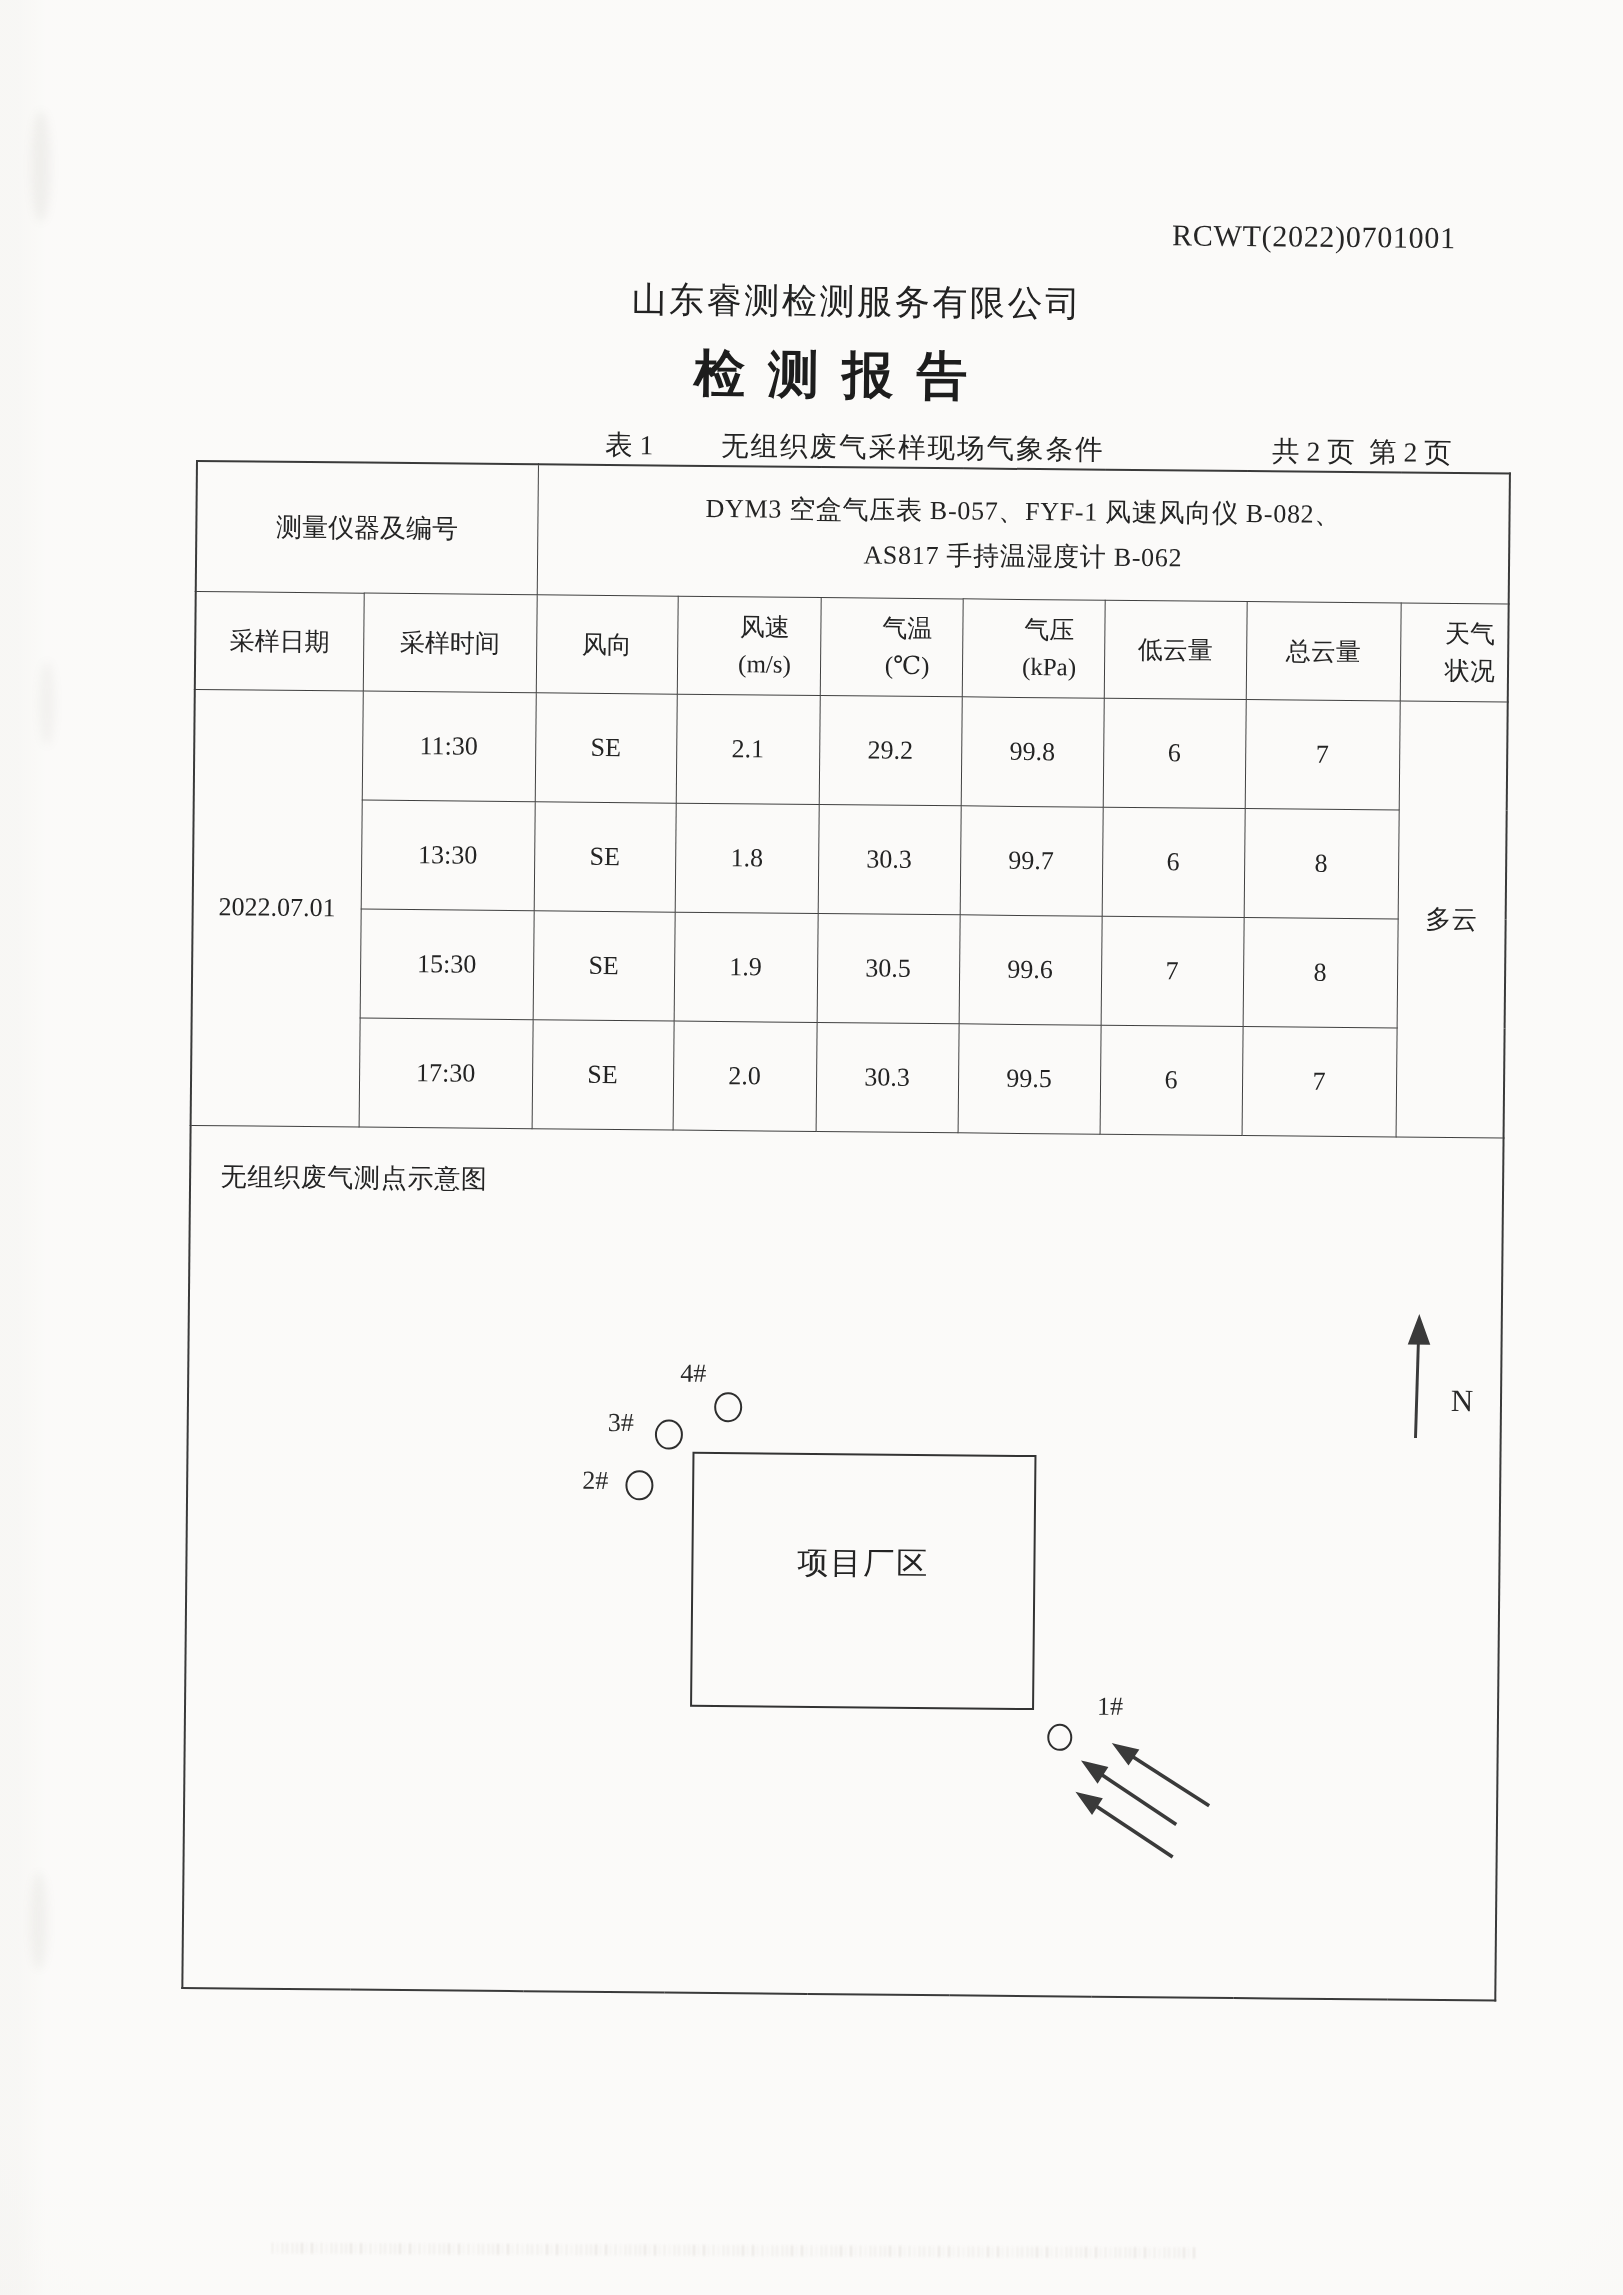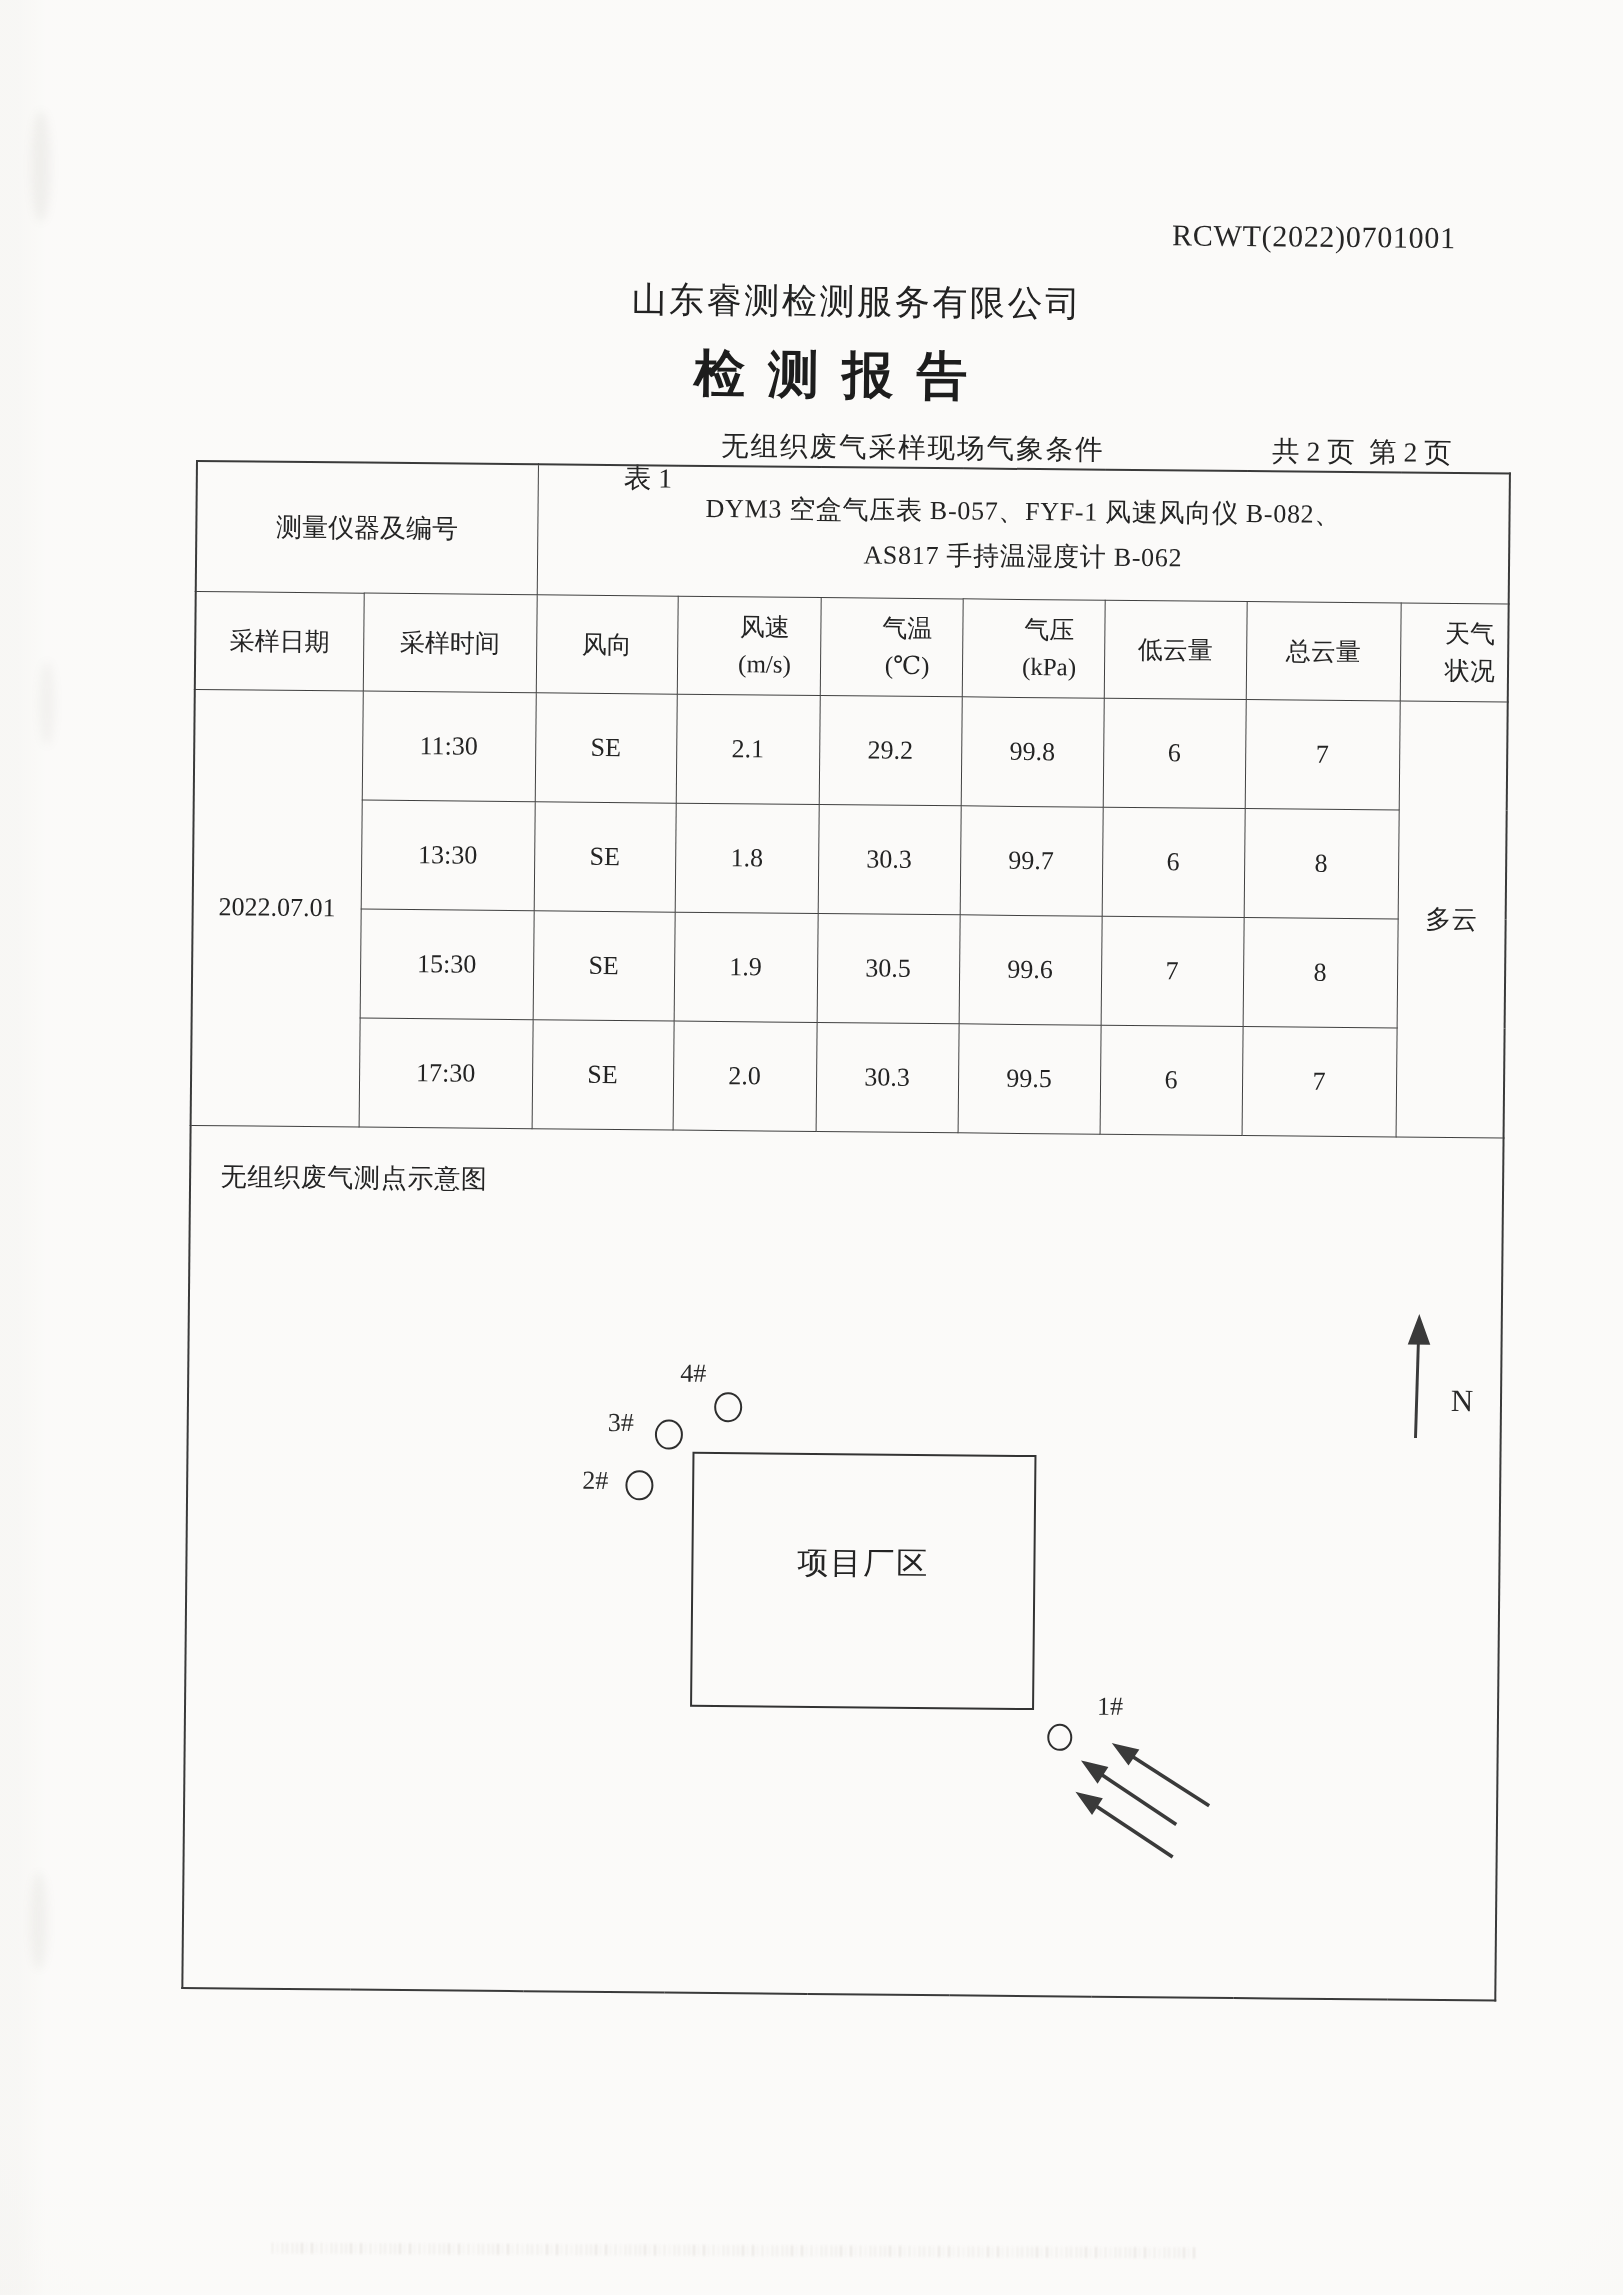--- a/index.html
+++ b/index.html
@@ -30,21 +30,21 @@
   }
   .company{
     position:absolute;left:630px;top:272px;
     font-size:35px;letter-spacing:2.6px;white-space:nowrap;color:#222;
   }
   .title{
     position:absolute;left:693px;top:335px;
     font-size:51px;font-weight:bold;letter-spacing:5.2px;white-space:nowrap;color:#1d1d1d;
   }
   .cap{position:absolute;top:423px;font-size:27.5px;white-space:nowrap;color:#242424;}
-  .cap-no{left:624px;margin-top:33px;}
+  .cap-no{left:605px;}
   .cap-title{left:721px;letter-spacing:2px;}
   .cap-total{left:1272px;}
   .cap-page{left:1369px;}
   
   table.weather{
     position:absolute;left:196px;top:460px;
     width:1312px;border-collapse:collapse;table-layout:fixed;
     border:2.6px solid #3a3a3a;
     font-size:26px;color:#242424;
   }

